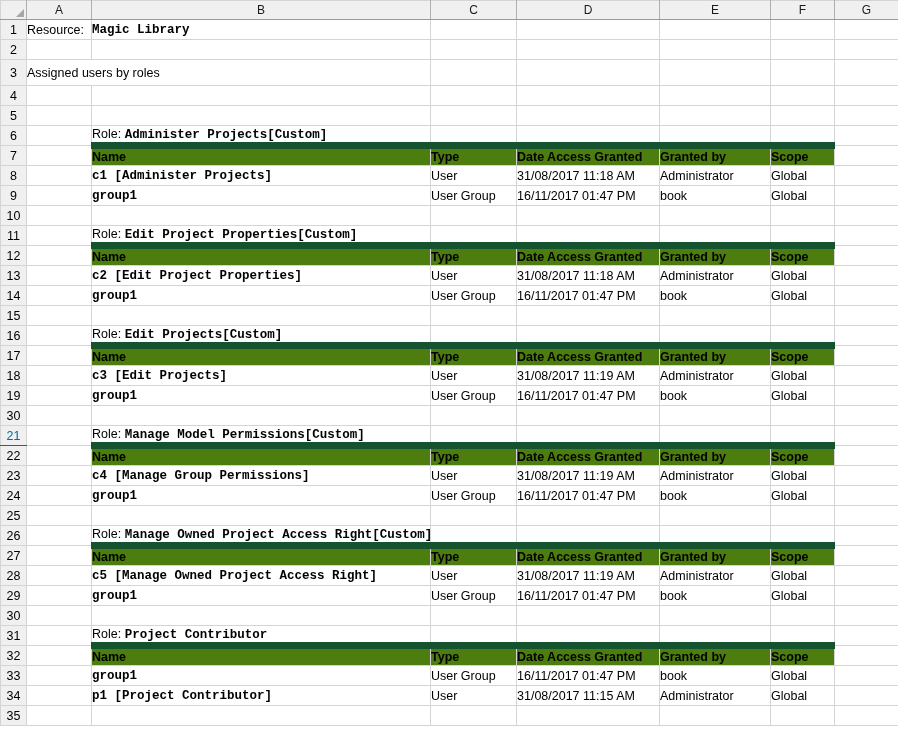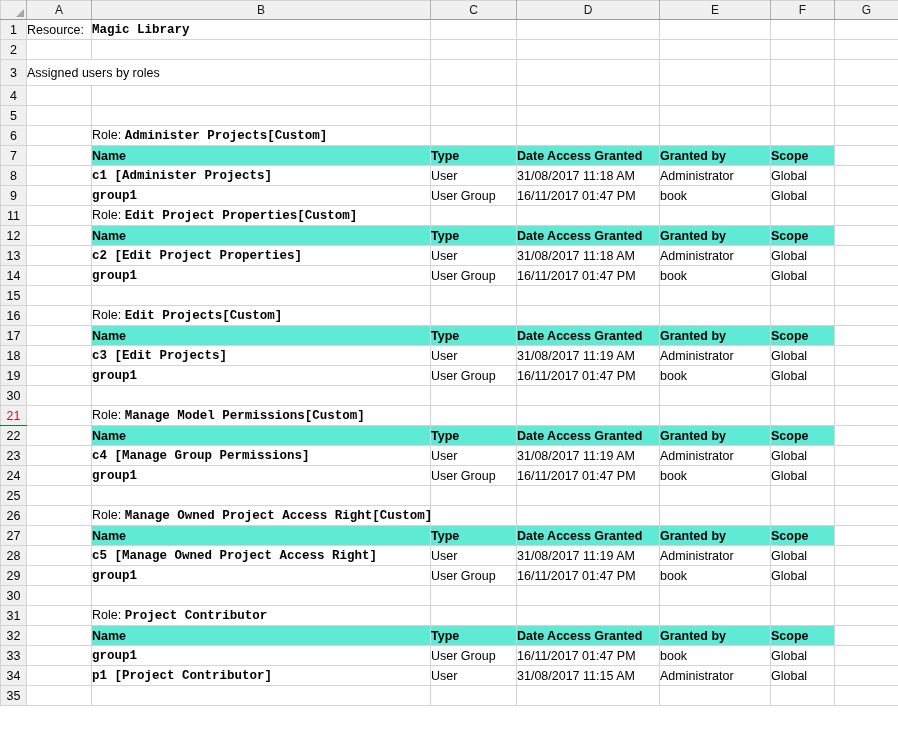--- a/index.html
+++ b/index.html
@@ -61,44 +61,44 @@
     width: 26px;
     background: #f0f0f0;
     border-right: 1px solid #9a9a9a;
     border-bottom: 1px solid #b0b0b0;
     border-left: 1px solid #d4d4d4;
     text-align: center;
     font-size: 11.5px;
     color: #1a1a1a;
   }
   td.rowhead.sel {
-    color: #b91c1c;
+    color: #0369a1;
     border-bottom: 1px solid #217346;
   }
   
   col.c-rh { width: 26px; }
   col.c-a  { width: 65px; }
   col.c-b  { width: 339px; }
   col.c-c  { width: 86px; }
   col.c-d  { width: 143px; }
   col.c-e  { width: 111px; }
   col.c-f  { width: 64px; }
   col.c-g  { width: 64px; }
 
   .cell { padding: 0 3px; }
   .b { font-weight: bold; font-family: Liberation Mono, monospace; }
   .title-cell {
     font-size: 15px;
     padding-left: 3px;
   }
   
   td.tblhdr {
-    background: #5eead4;
+    background: #4d7c0f;
     font-weight: bold;
-    border-top: 1px solid #14532d;
+    border-top: 7px solid #14532d;
     border-bottom: 1px solid #000;
     border-right: 1px solid #000;
     padding: 0 3px;
     font-size: 12.5px;
   }
   td.tblhdr.first { border-left: 1px solid #000; }
   td.tbl {
     border-right: 1px solid #000;
     border-bottom: 1px solid #000;
     padding: 0 3px;
@@ -226,20 +226,30 @@
       <tr>
         <td class="rowhead">9</td>
         <td></td>
         <td class="tbl first b">group1</td>
         <td class="tbl">User Group</td>
         <td class="tbl">16/11/2017 01:47 PM</td>
         <td class="tbl">book</td>
         <td class="tbl">Global</td>
         <td></td>
       </tr>
+      <tr>
+        <td class="rowhead">10</td>
+        <td></td>
+        <td></td>
+        <td></td>
+        <td></td>
+        <td></td>
+        <td></td>
+        <td></td>
+      </tr>
 
       <tr>
         <td class="rowhead">11</td>
         <td></td>
         <td class="cell rolerow"><span>Role:</span> <span class="b">Edit Project Properties[Custom]</span></td>
         <td></td>
         <td></td>
         <td></td>
         <td></td>
         <td></td>

